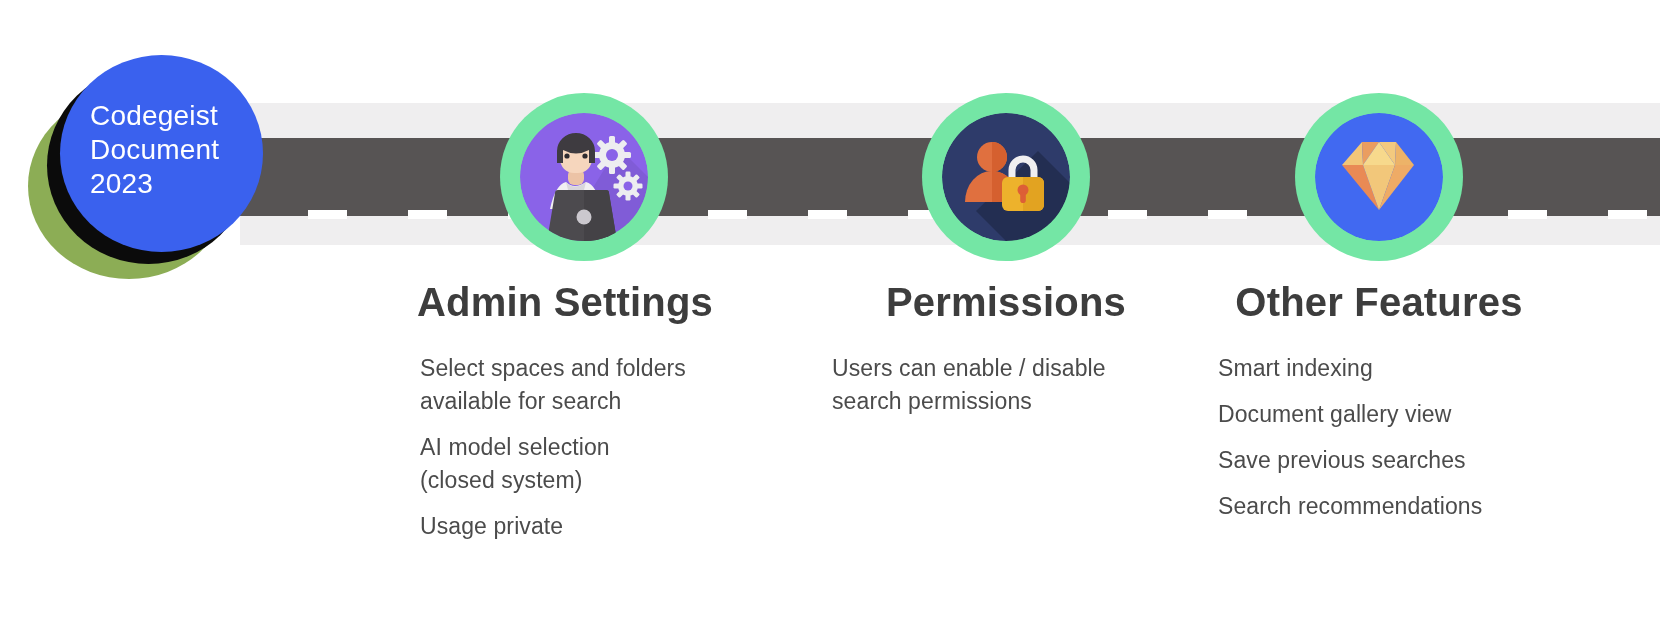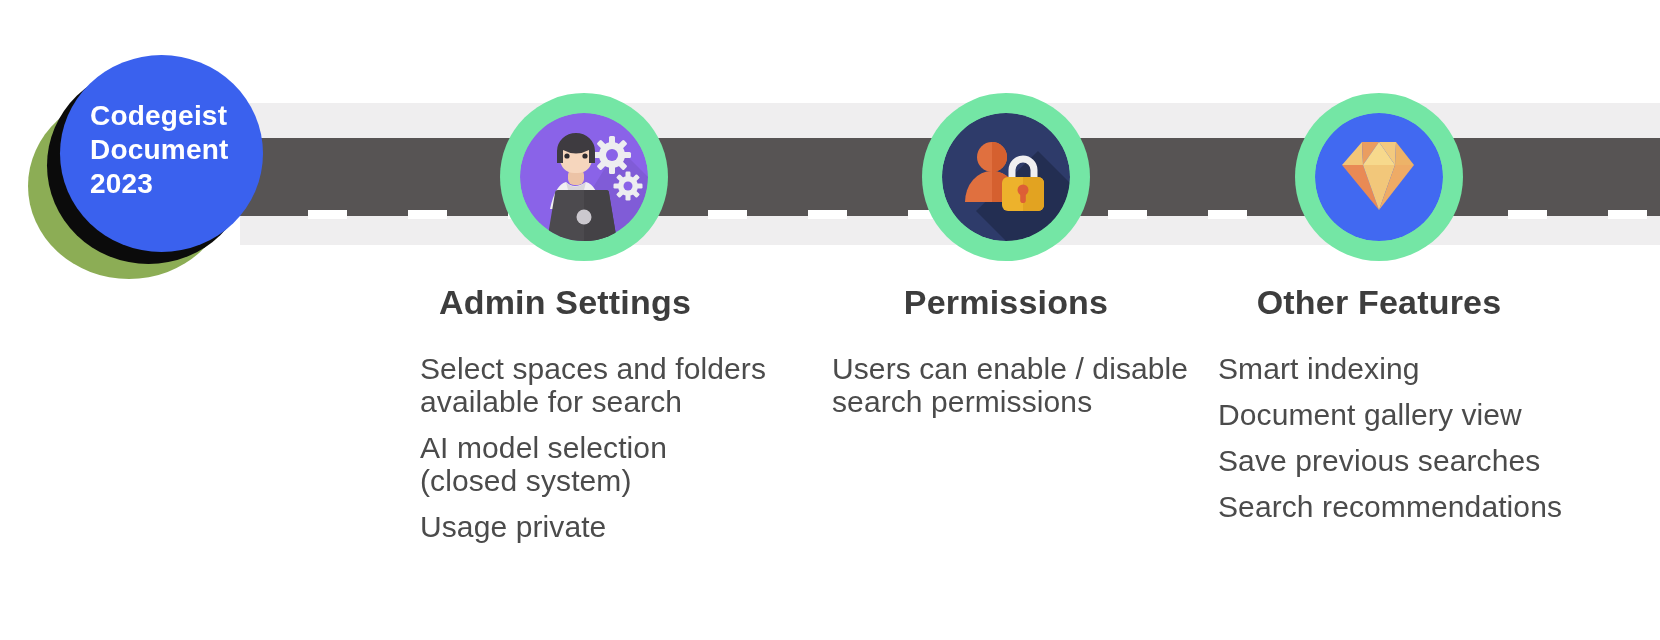--- a/index.html
+++ b/index.html
@@ -23,21 +23,21 @@
     position:absolute;left:68px;right:0;top:72px;height:9px;
     background:repeating-linear-gradient(90deg,#ffffff 0px,#ffffff 39px,transparent 39px,transparent 100px);
   }
 
   
   .badge{position:absolute;left:0;top:0;width:300px;height:300px;}
   .badge-olive{position:absolute;left:28px;top:93px;width:202px;height:186px;border-radius:50%;background:var(--badge-olive);}
   .badge-black{position:absolute;left:47px;top:67px;width:203px;height:197px;border-radius:50%;background:var(--badge-black);}
   .badge-blue{position:absolute;left:60px;top:55px;width:203px;height:197px;border-radius:50%;background:var(--badge-blue);}
   .badge-text{
-    position:absolute;left:90px;top:99px;color:#ffffff;font-weight:bold;
+    position:absolute;left:90px;top:99px;color:#ffffff;font-weight:normal;
     font-size:28px;line-height:34px;letter-spacing:0.2px;
   }
 
   
   .milestone{position:absolute;top:93px;}
   .ms-admin{left:400px;width:330px;}
   .ms-perms{left:832px;width:348px;}
   .ms-other{left:1218px;width:322px;}
 
   .ring{
@@ -45,26 +45,26 @@
     background:var(--ring-green);display:flex;align-items:center;justify-content:center;
   }
   .ms-admin .ring{left:100px;}
   .ms-perms .ring{left:90px;}
   .ms-other .ring{left:77px;}
   .inner-circle{width:128px;height:128px;border-radius:50%;overflow:hidden;}
   .inner-circle svg{display:block;}
 
   .ms-title{
     margin:188px 0 0 0;text-align:center;color:var(--title-text);
-    font-size:34px;line-height:42px;font-weight:bold;letter-spacing:0.2px;
+    font-size:40px;line-height:42px;font-weight:bold;letter-spacing:0.2px;
   }
   .ms-list{margin:29px 0 0 0;padding:0;list-style:none;}
   .ms-admin .ms-list{margin-left:20px;}
   .ms-list li{
-    color:var(--body-text);font-size:30px;line-height:33px;margin:0 0 13px 0;
+    color:var(--body-text);font-size:23px;line-height:33px;margin:0 0 13px 0;
     white-space:pre;letter-spacing:0.1px;
   }
 </style>
 </head>
 <body>
 
 <div class="canvas">
 
   <div class="road">
     <div class="asphalt">

